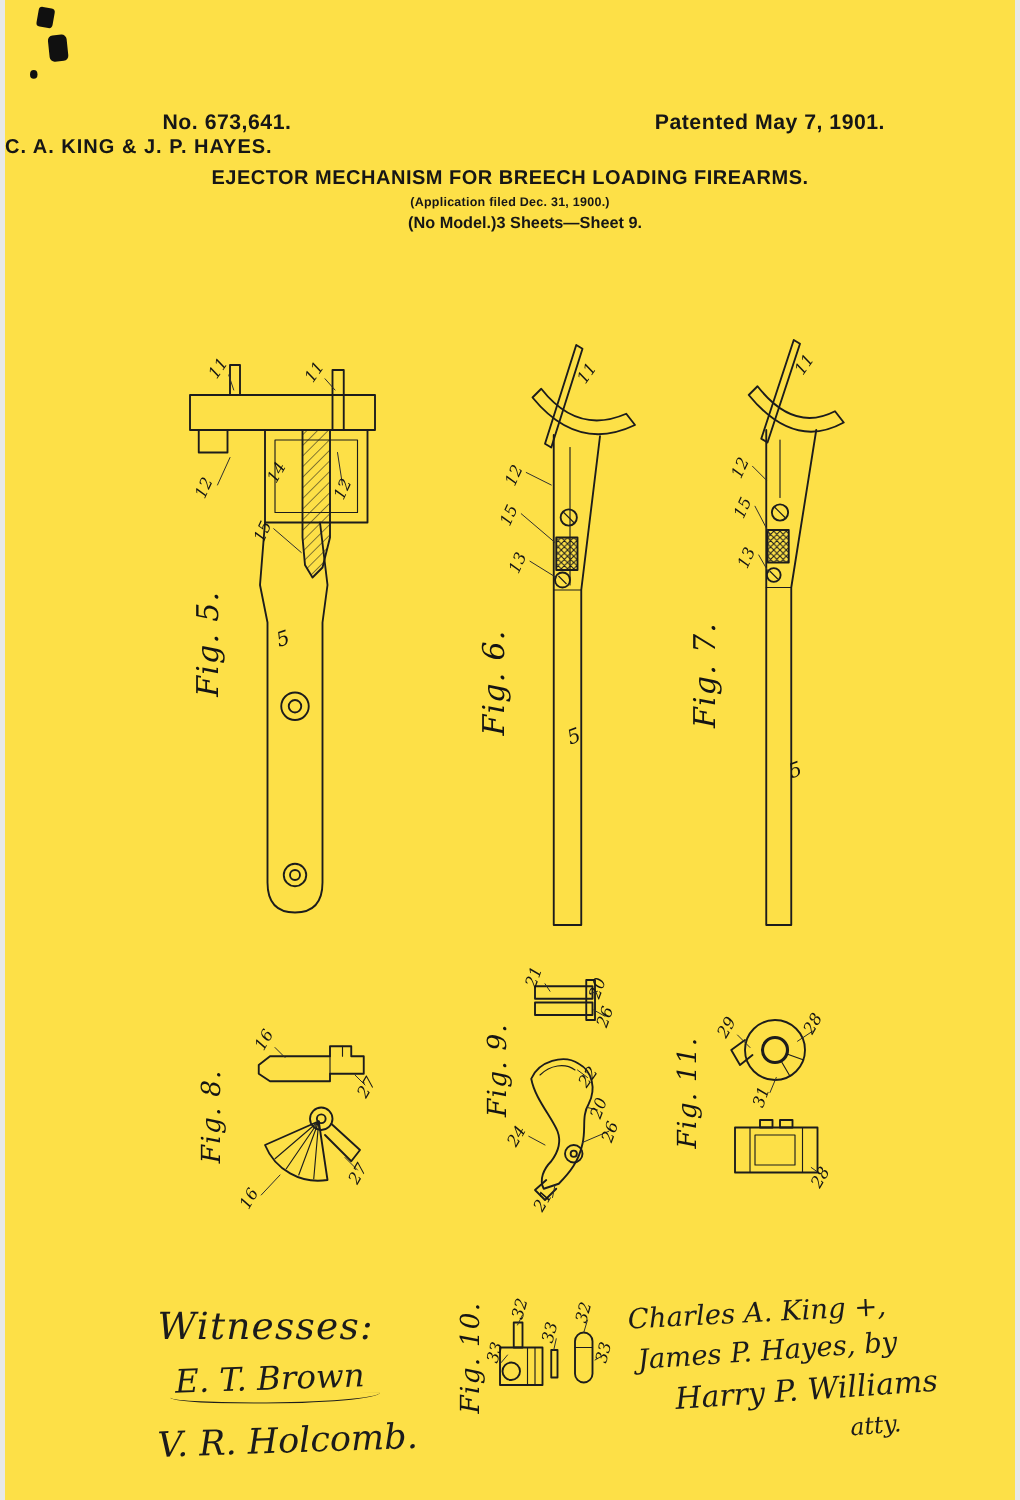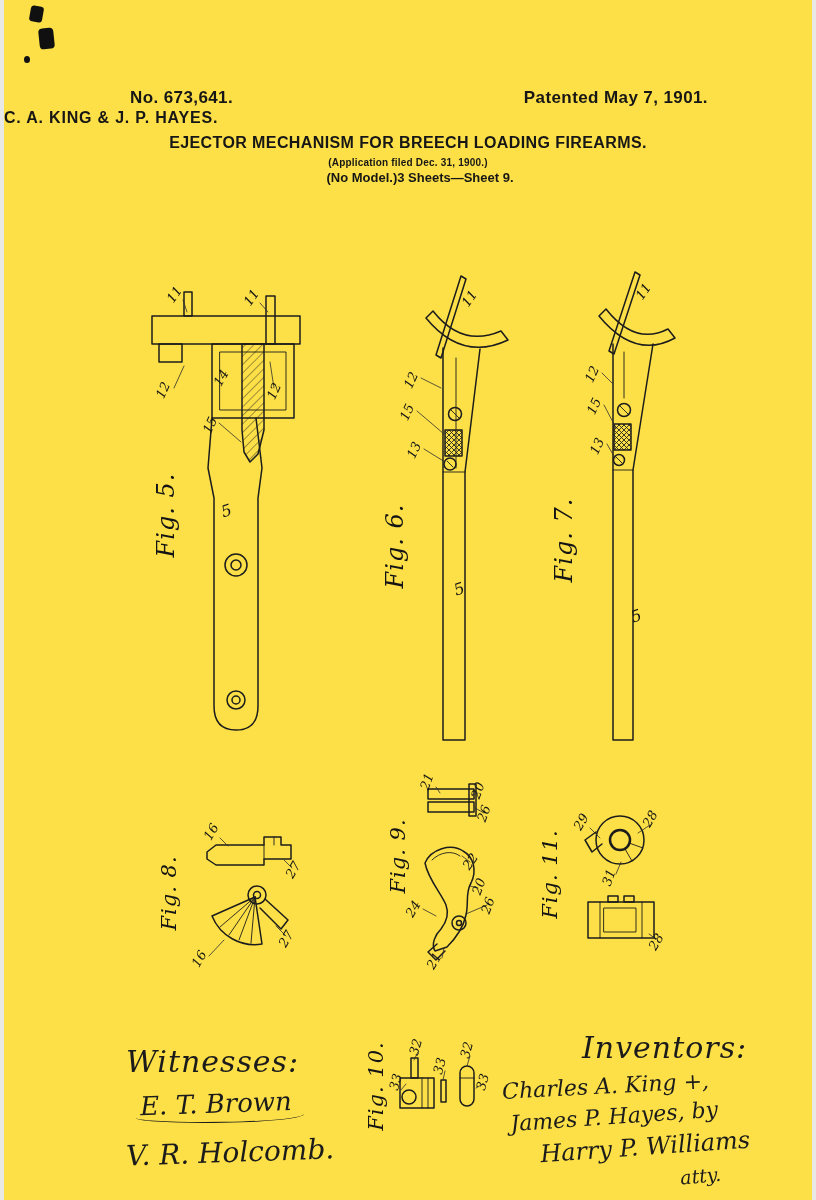--- a/index.html
+++ b/index.html
@@ -283,20 +283,19 @@
   </svg>
 
   <div class="sig-block witnesses">
     <div class="sig-heading">Witnesses:</div>
     <div class="sig w1">E. T. Brown</div>
     <div class="flourish"></div>
     <div class="sig w2">V. R. Holcomb.</div>
   </div>
 
   <div class="sig-block inventors">
-    <div class="sig-heading">Inventors:</div>
     <div class="sig inv1">Charles A. King +,</div>
     <div class="sig inv2">James P. Hayes, by</div>
     <div class="sig inv3">Harry P. Williams</div>
     <div class="sig inv4">atty.</div>
   </div>
 
 </div>
 
 </body></html>

